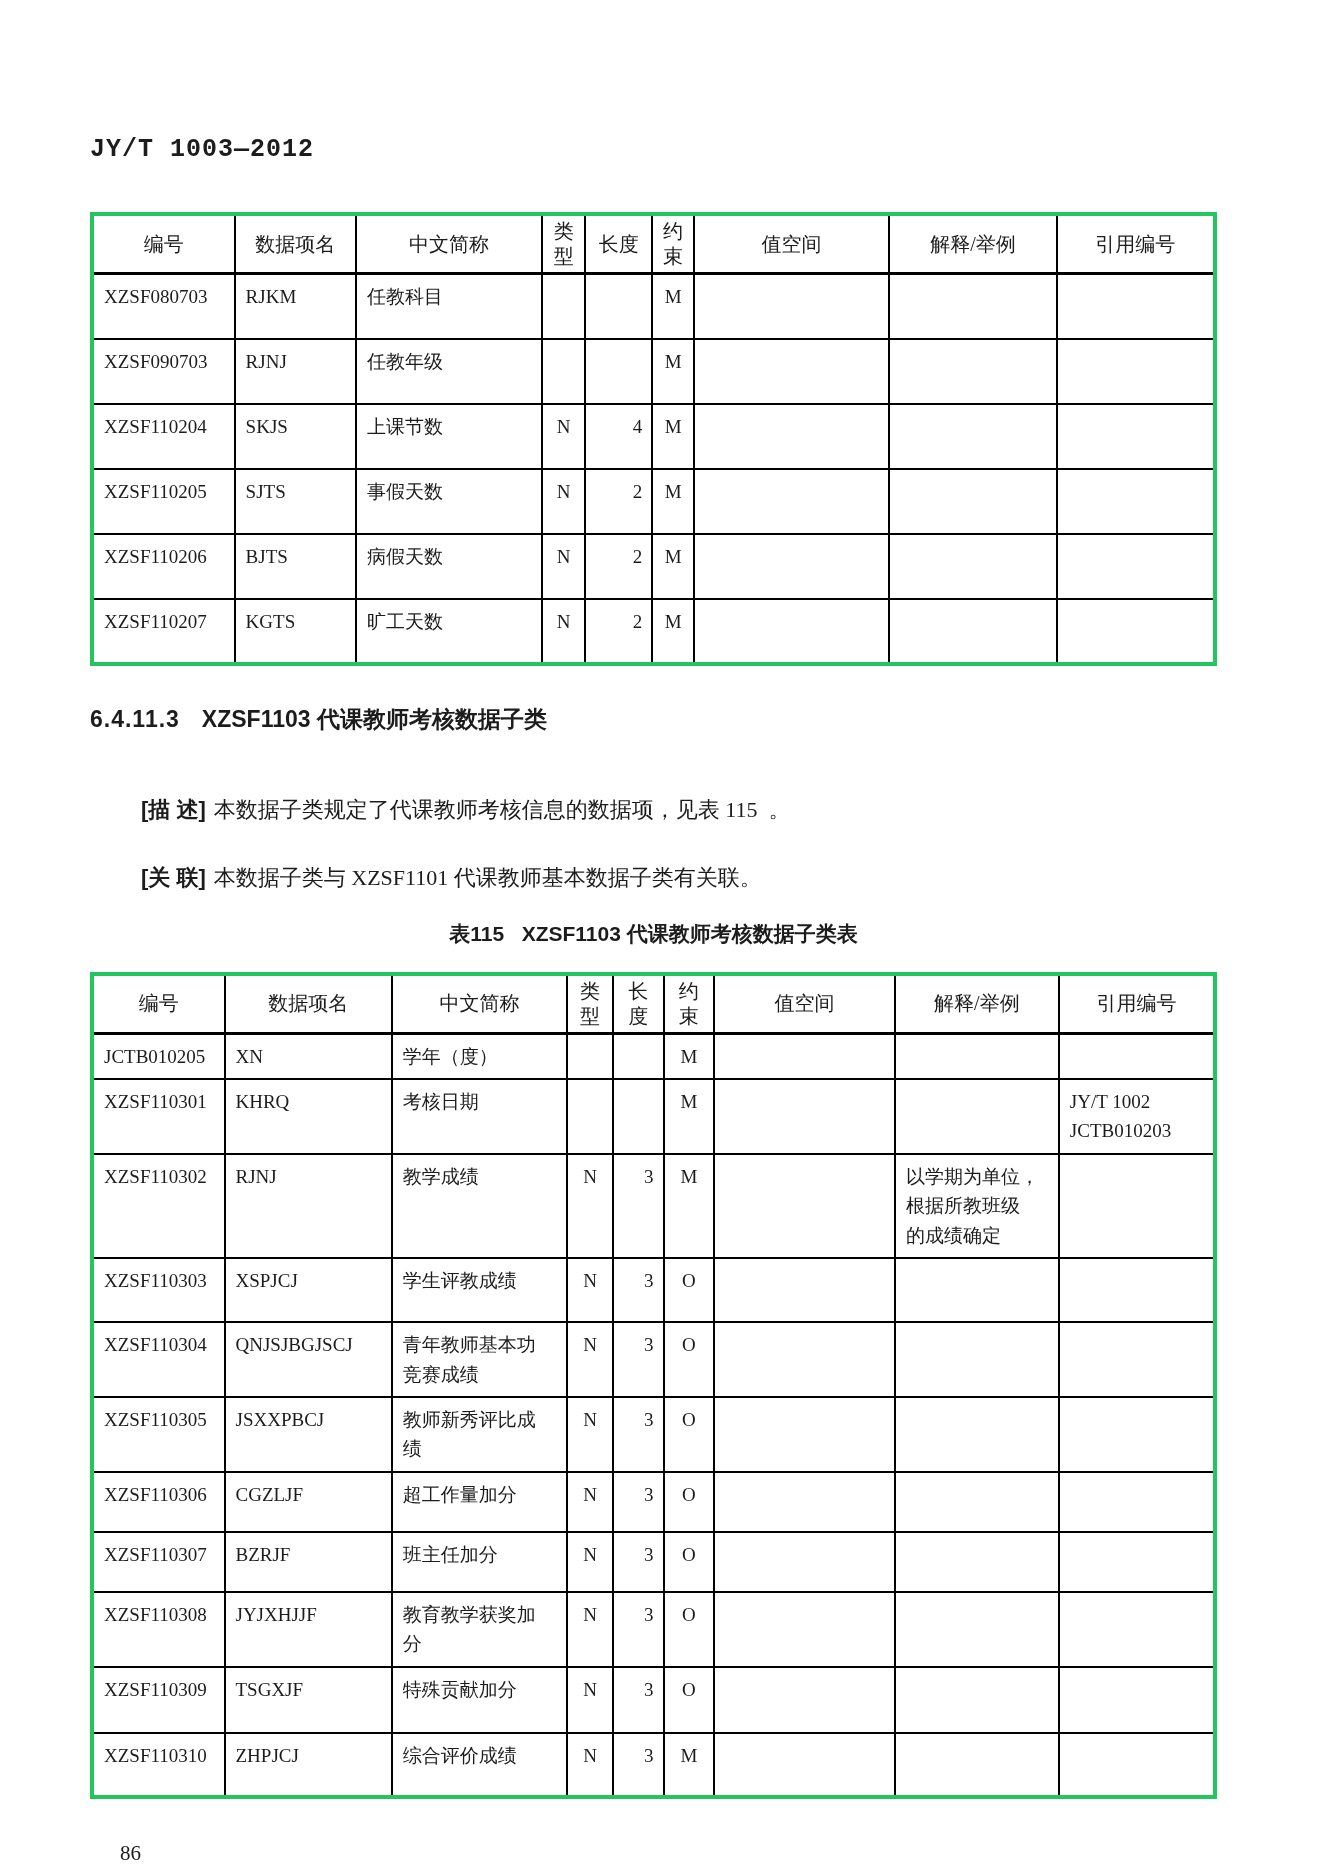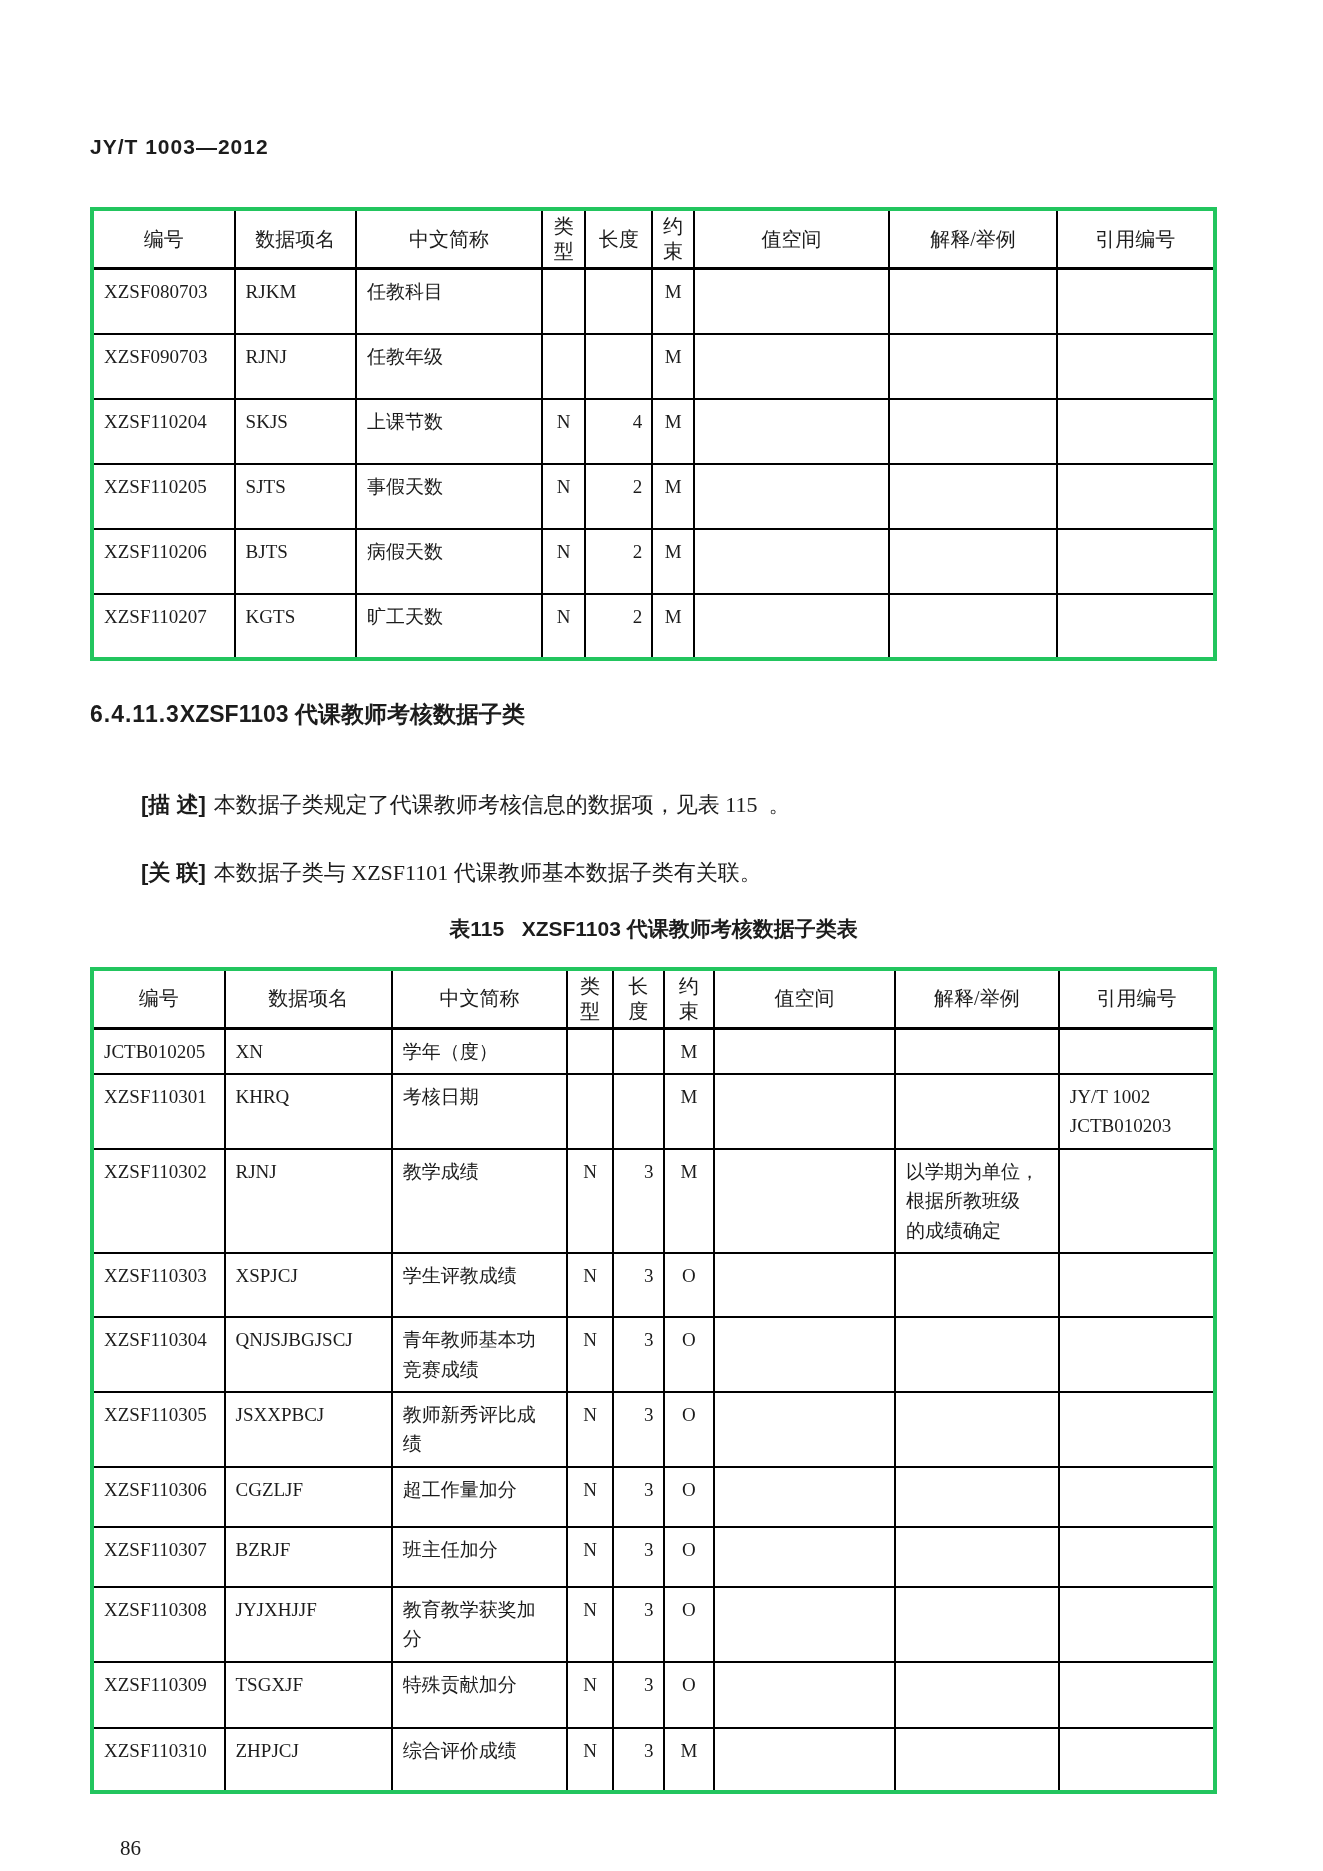--- a/index.html
+++ b/index.html
@@ -3,22 +3,22 @@
 <meta charset="utf-8">
 <style>
   html { background:#e8e8e8; }
   body {
     width:1323px; min-height:1871px; margin:0 auto; background:#ffffff;
     color:#1c1c1c; box-sizing:border-box;
     padding:135px 106px 60px 90px;
     font-family:"Liberation Serif","DejaVu Serif",serif;
   }
   .doc-code {
-    font-family:Liberation Sans, sans-serif;
-    font-weight:bold; font-size:21px; letter-spacing:1px;
+    font-family:Liberation Mono, monospace;
+    font-weight:bold; font-size:25px; letter-spacing:1px;
     margin:0 0 48px 0;
   }
   table.dict {
     width:100%; border-collapse:collapse; table-layout:fixed;
     border:4px solid #22c55e;
   }
   table.dict th, table.dict td { border:2px solid #000; font-weight:normal; }
   table.dict thead th {
     font-size:20px; text-align:center; vertical-align:middle;
     line-height:1.25; padding:3px 5px;
@@ -43,21 +43,21 @@
   #table2 tbody tr:nth-child(6)  { height:70px; }
   #table2 tbody tr:nth-child(7)  { height:60px;margin-top:20px; }
   #table2 tbody tr:nth-child(8)  { height:60px; }
   #table2 tbody tr:nth-child(9)  { height:72px; }
   #table2 tbody tr:nth-child(10) { height:66px; }
   #table2 tbody tr:nth-child(11) { height:64px; }
   .section-heading {
     font-family:"Liberation Sans","DejaVu Sans",sans-serif;
     font-weight:bold; font-size:23px; margin:38px 0 27px 0;
   }
-  .section-heading .sec-num { letter-spacing:1px; }
+  .section-heading .sec-num { margin-right:22px; letter-spacing:1px; }
   .para {
     font-size:22px; line-height:32px; margin:0 0 4px 0;
     padding-left:40px; white-space:pre-wrap;
   }
   .para-label {
     font-family:"Liberation Sans","DejaVu Sans",sans-serif;
     font-weight:bold; margin-right:8px;
   }
   .table-caption {
     text-align:center; font-family:"Liberation Sans","DejaVu Sans",sans-serif;

